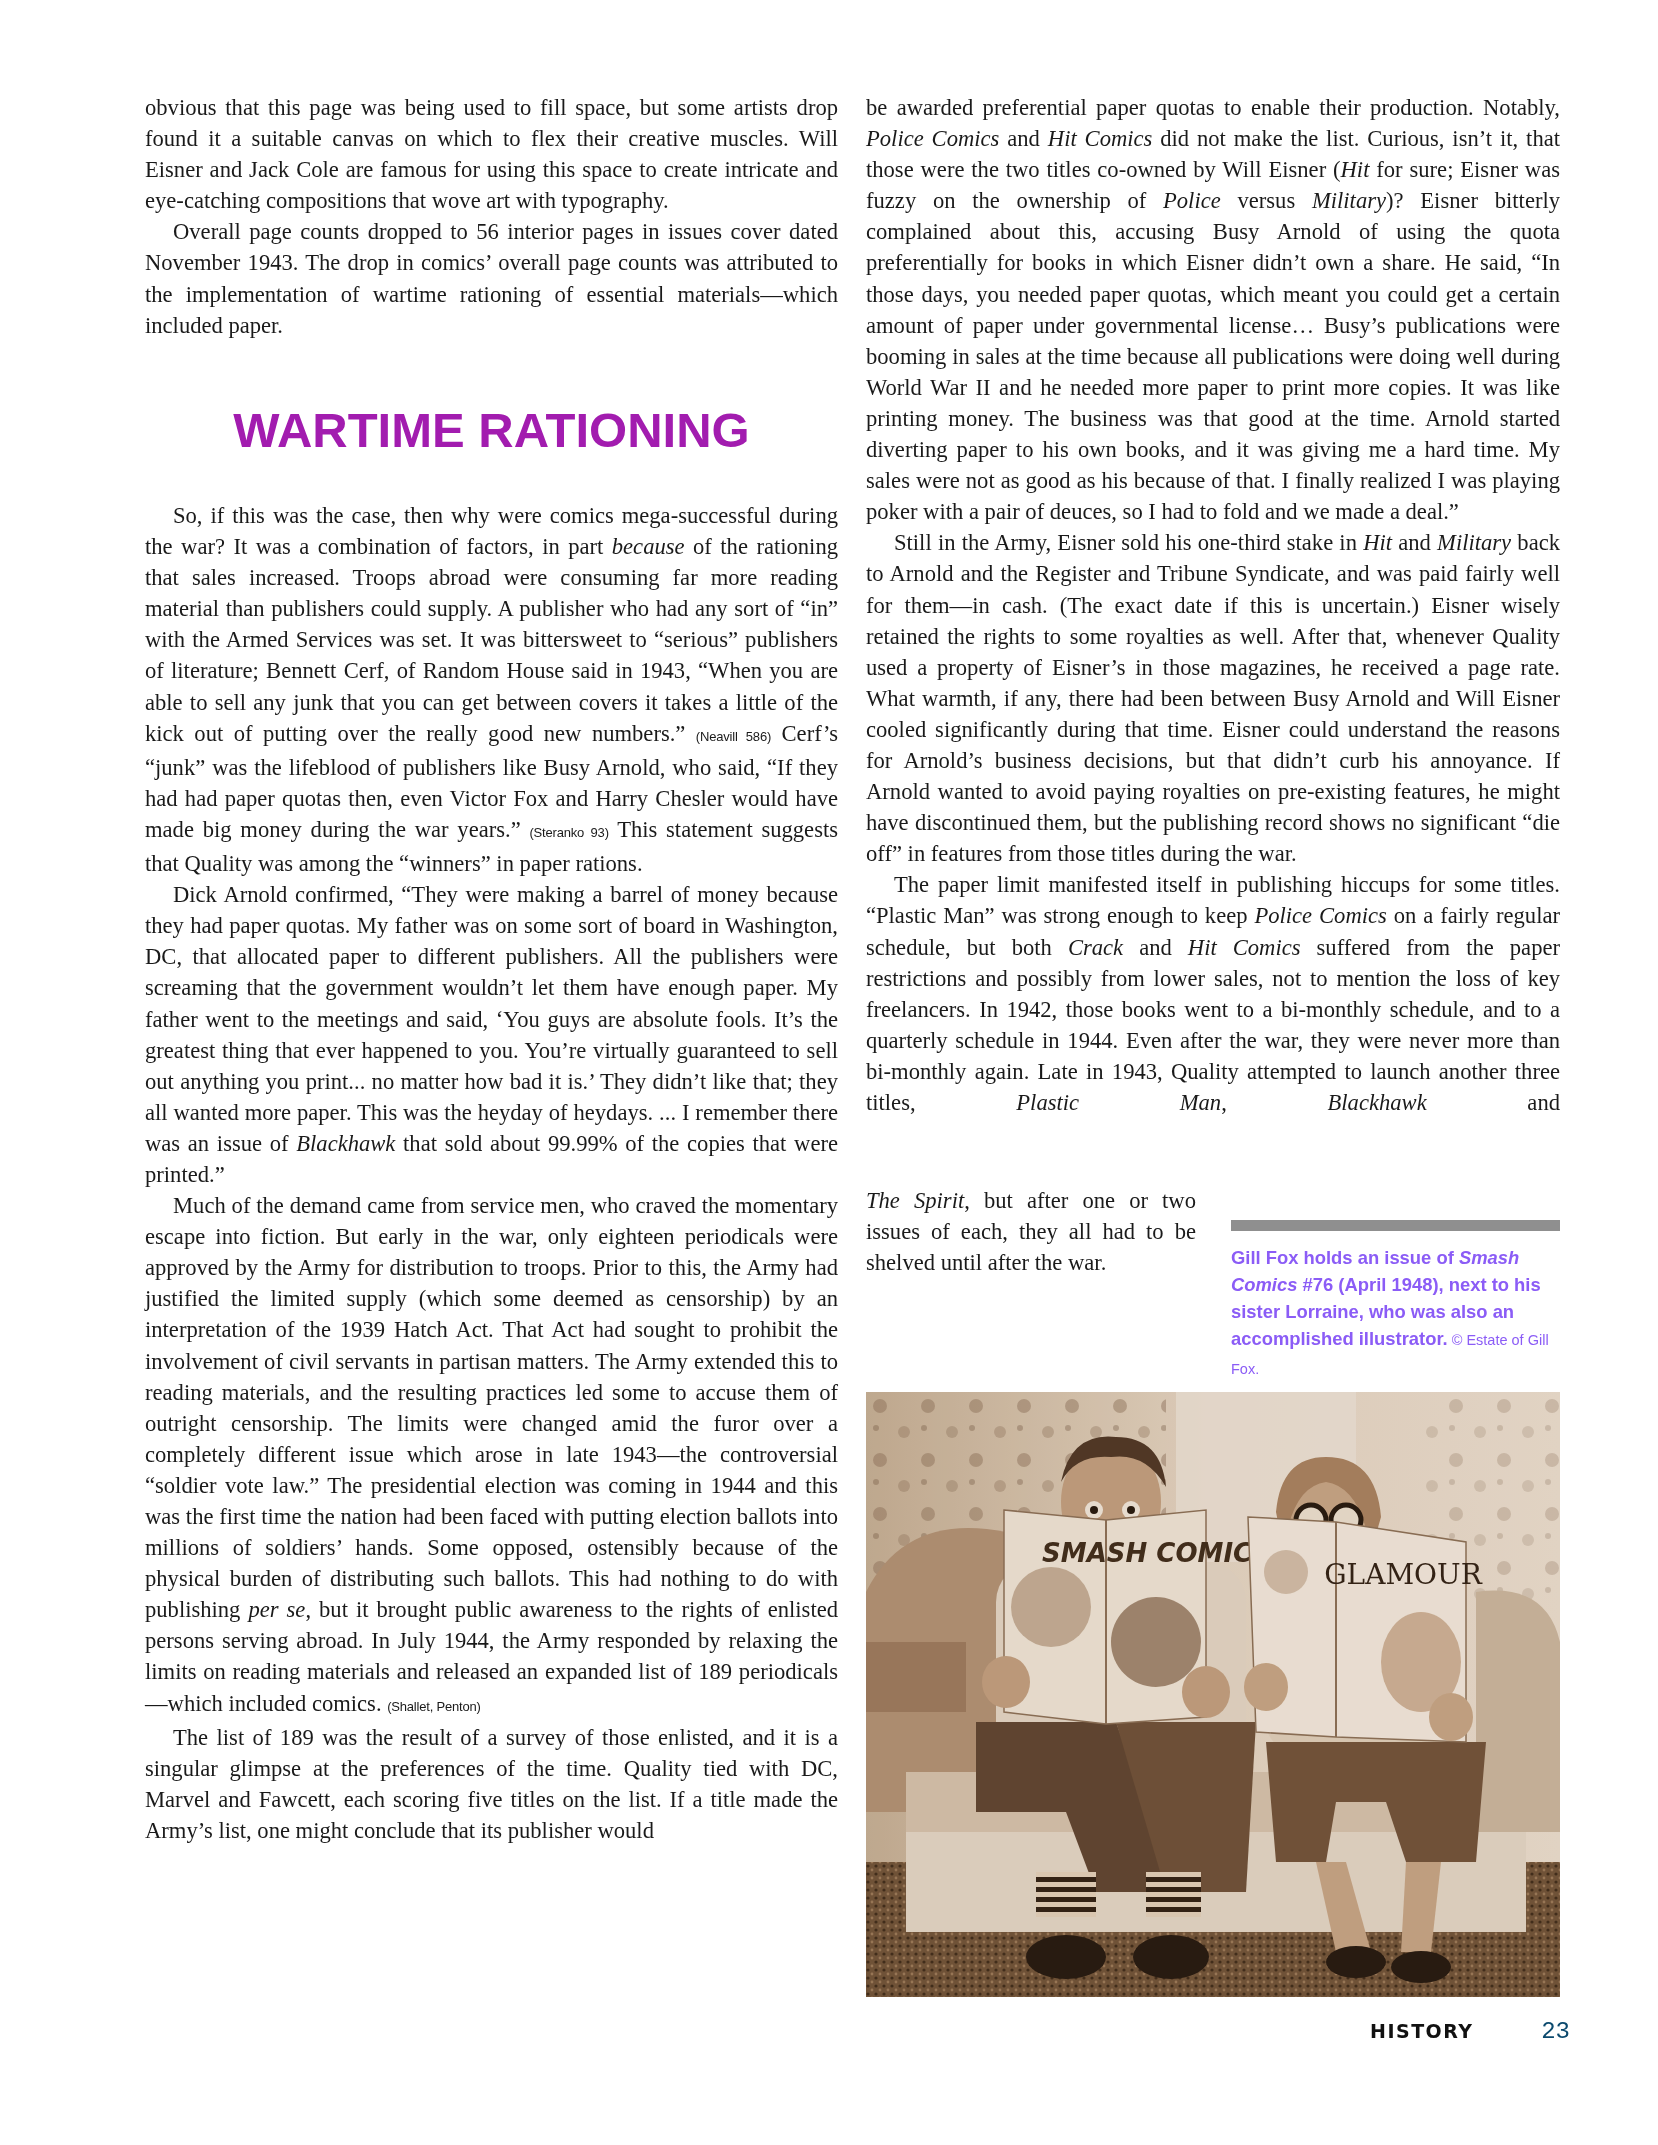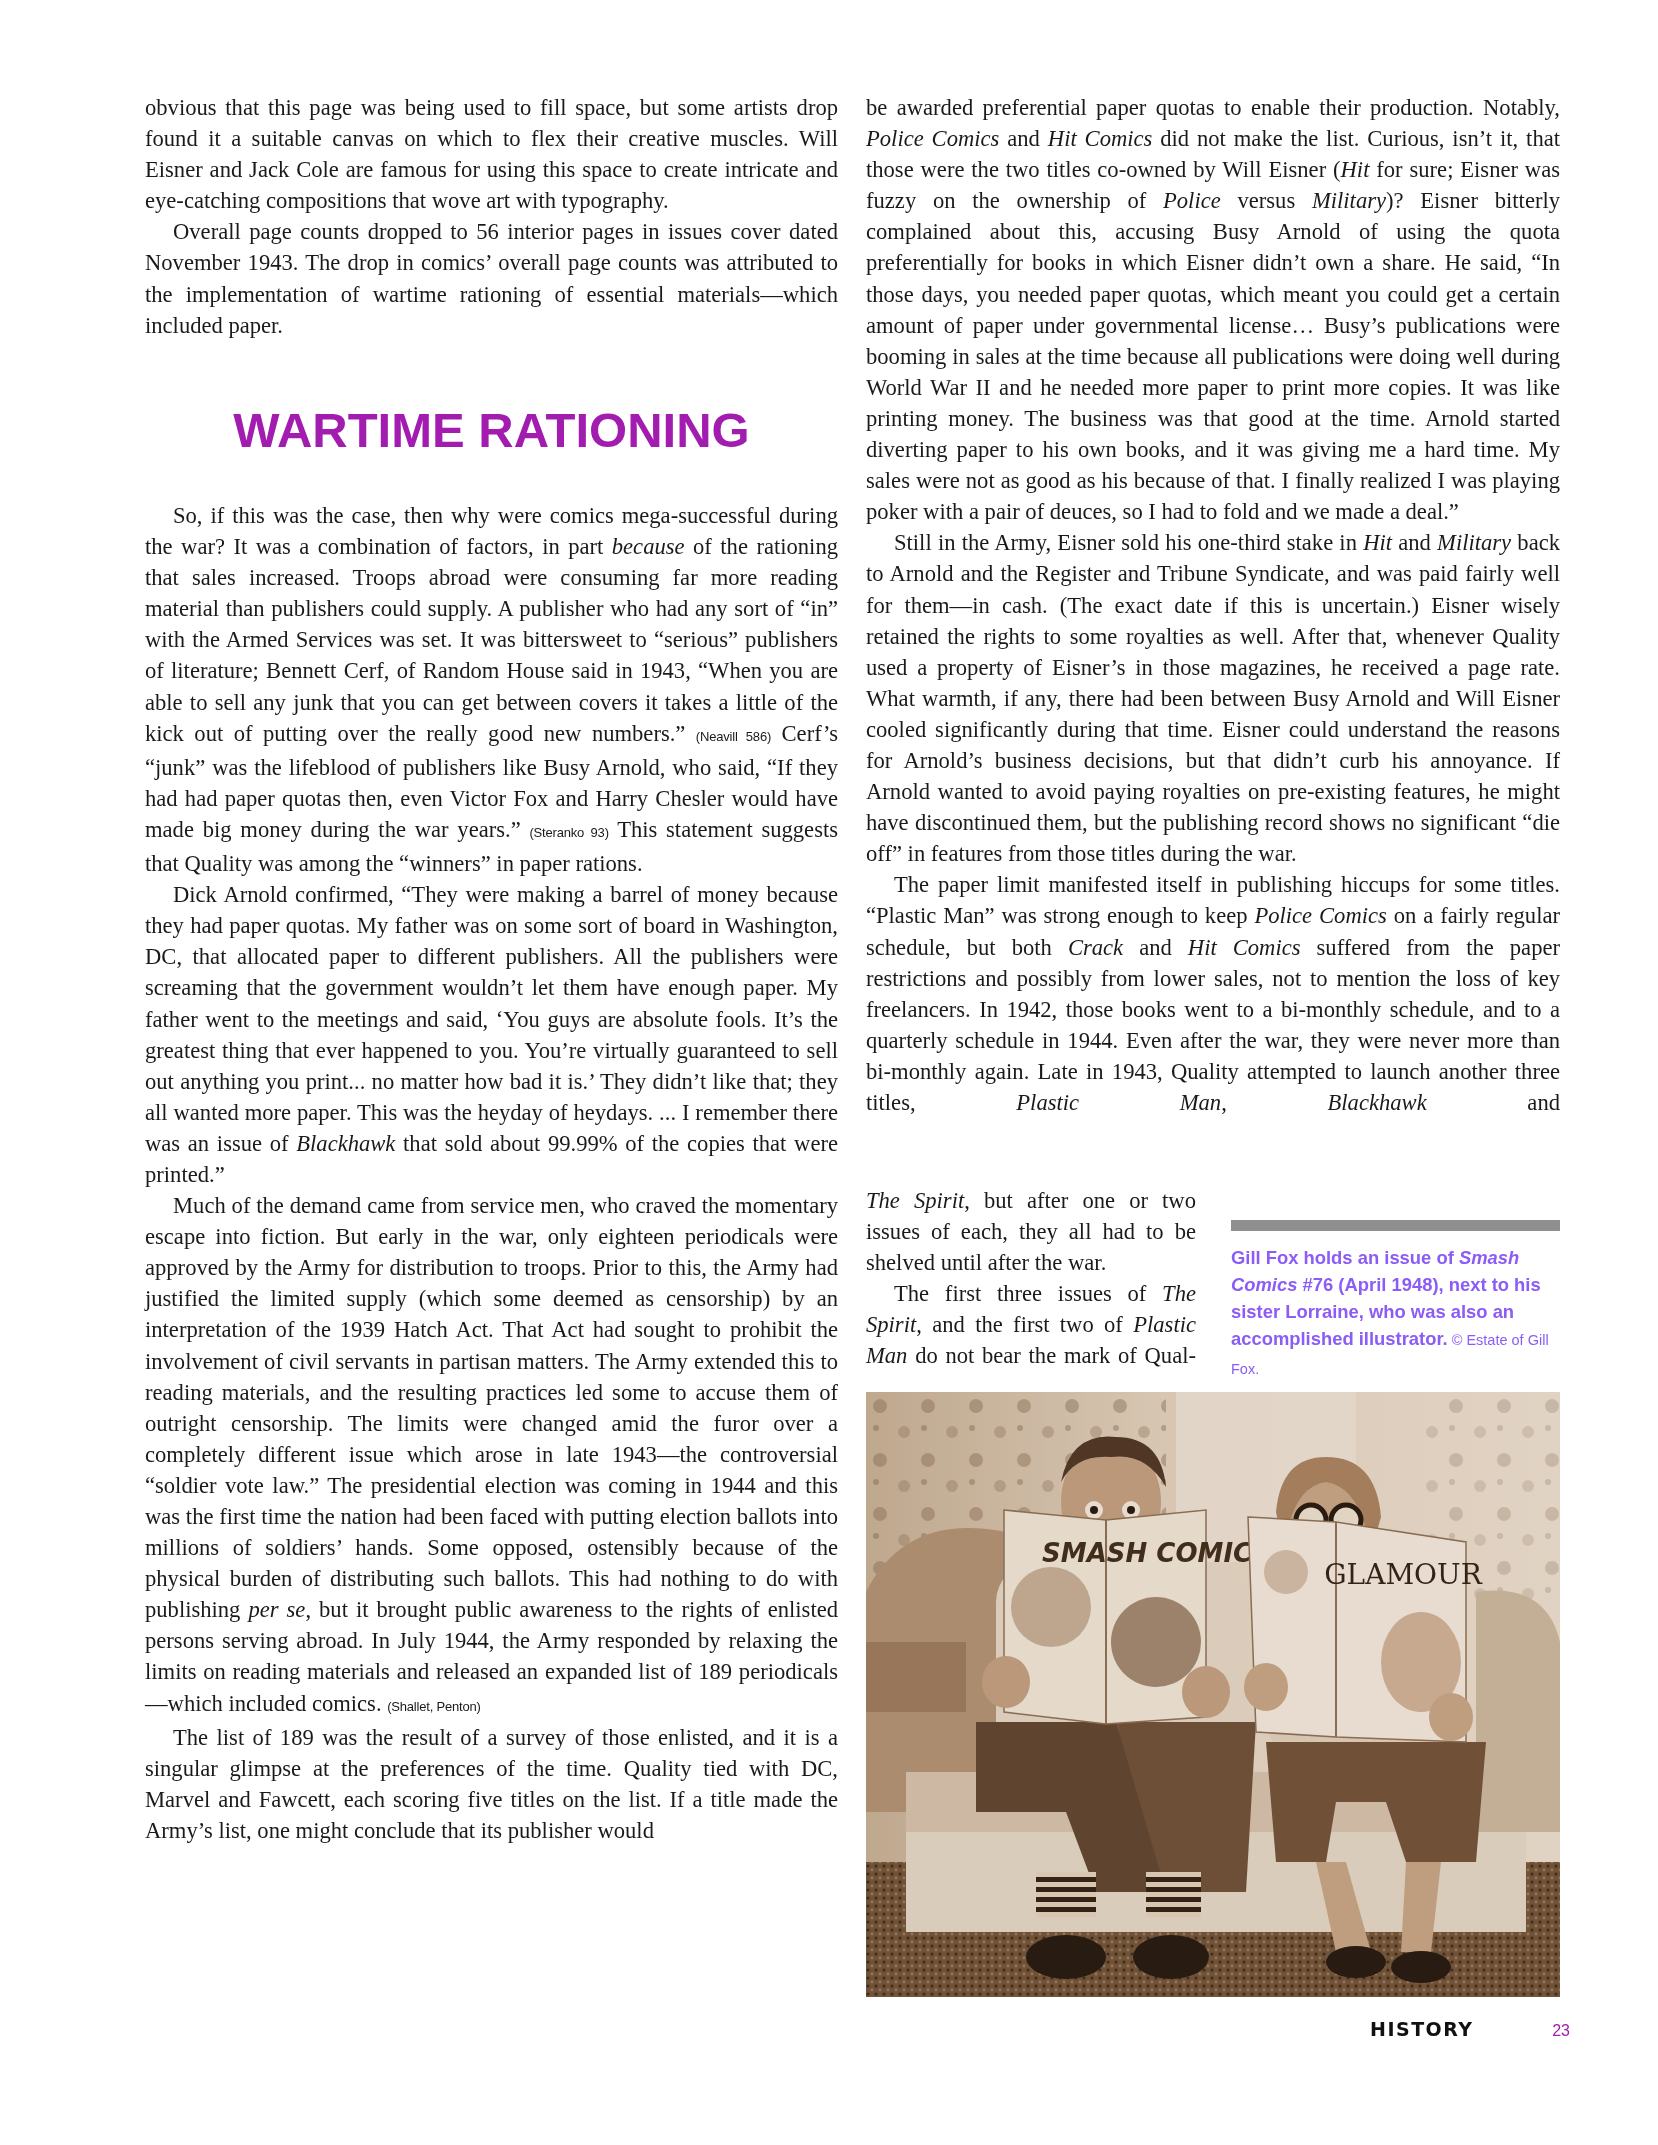--- a/index.html
+++ b/index.html
@@ -35,21 +35,21 @@
   #caption .credit { font-weight: normal; font-size: 14.5px; }
   #photo { position: absolute; left: 866px; top: 1392px; width: 694px; height: 605px; overflow: hidden; }
   #footer {
     position: absolute; left: 1370px; top: 2018px; width: 200px; height: 30px;
     display: flex; align-items: baseline; justify-content: space-between; gap: 20px;
   }
   #footer-section {
     font-family: "DejaVu Sans", sans-serif; font-weight: bold; font-size: 19px; letter-spacing: 1.5px; color: #111;
   }
   #footer-page {
-    font-family: Liberation Sans, sans-serif; font-size: 16px; color: #a21caf;
+    font-family: Liberation Mono, monospace; font-size: 24px; color: #0c4a6e;
   }
 </style>
 </head>
 <body>
 
 <div class="col" id="col-left-top">
   <p class="noindent">obvious that this page was being used to fill space, but some artists drop found it a suitable canvas on which to flex their creative muscles. Will Eisner and Jack Cole are famous for using this space to create intricate and eye-catching compositions that wove art with typography.</p>
   <p>Overall page counts dropped to 56 interior pages in issues cover dated November 1943. The drop in comics’ overall page counts was attributed to the implementation of wartime rationing of essential materials—which included paper.</p>
 </div>
 
@@ -63,21 +63,20 @@
 </div>
 
 <div class="col" id="col-right">
   <p class="noindent"><span>be awarded preferential paper quotas to enable their production. Notably, </span><i>Police Comics</i><span> and </span><i>Hit Comics</i><span> did not make the list. Curious, isn’t it, that those were the two titles co-owned by Will Eisner (</span><i>Hit</i><span> for sure; Eisner was fuzzy on the ownership of </span><i>Police</i><span> versus </span><i>Military</i><span>)? Eisner bitterly complained about this, accusing Busy Arnold of using the quota preferentially for books in which Eisner didn’t own a share. He said, “In those days, you needed paper quotas, which meant you could get a certain amount of paper under governmental license… Busy’s publications were booming in sales at the time because all publications were doing well during World War II and he needed more paper to print more copies. It was like printing money. The business was that good at the time. Arnold started diverting paper to his own books, and it was giving me a hard time. My sales were not as good as his because of that. I finally realized I was playing poker with a pair of deuces, so I had to fold and we made a deal.”</span></p>
   <p><span>Still in the Army, Eisner sold his one-third stake in </span><i>Hit</i><span> and </span><i>Military</i><span> back to Arnold and the Register and Tribune Syndicate, and was paid fairly well for them—in cash. (The exact date if this is uncertain.) Eisner wisely retained the rights to some royalties as well. After that, whenever Quality used a property of Eisner’s in those magazines, he received a page rate. What warmth, if any, there had been between Busy Arnold and Will Eisner cooled significantly during that time. Eisner could understand the reasons for Arnold’s business decisions, but that didn’t curb his annoyance. If Arnold wanted to avoid paying royalties on pre-existing features, he might have discontinued them, but the publishing record shows no significant “die off” in features from those titles during the war.</span></p>
   <p style="text-align-last: justify;"><span>The paper limit manifested itself in publishing hiccups for some titles. “Plastic Man” was strong enough to keep </span><i>Police Comics</i><span> on a fairly regular schedule, but both </span><i>Crack</i><span> and </span><i>Hit Comics</i><span> suffered from the paper restrictions and possibly from lower sales, not to mention the loss of key freelancers. In 1942, those books went to a bi-monthly schedule, and to a quarterly schedule in 1944. Even after the war, they were never more than bi-monthly again. Late in 1943, Quality attempted to launch another three titles, </span><i>Plastic Man</i><span>, </span><i>Blackhawk</i><span> and</span></p>
 </div>
 
 <div class="col" id="col-right-narrow">
   <p class="noindent"><i>The Spirit</i><span>, but after one or two issues of each, they all had to be shelved until after the war.</span></p>
-  <p style="text-align-last: justify;"><span>The first three issues of </span><i>The Spirit</i><span>, and the first two of </span><i>Plastic Man</i><span> do not bear the mark of Qual-</span></p>
 </div>
 
 <div id="caption-bar" style="background:#8f8f8f;"></div>
 <div id="caption">
   <span>Gill Fox holds an issue of </span><i>Smash Comics</i><span> #76 (April 1948), next to his sister Lorraine, who was also an accomplished illustrator.</span><span class="credit"> © Estate of Gill Fox.</span>
 </div>
 
 <div id="photo" title="Sepia photo of Gill Fox and his sister Lorraine seated on a sofa reading magazines">
   <svg width="694" height="605" viewBox="0 0 694 605" xmlns="http://www.w3.org/2000/svg">
     <defs>

